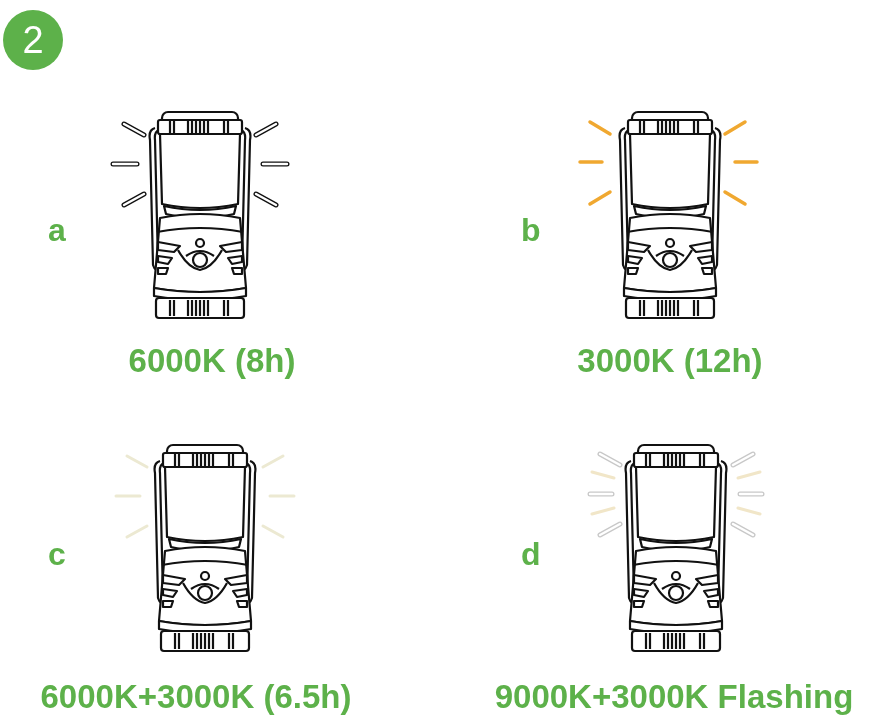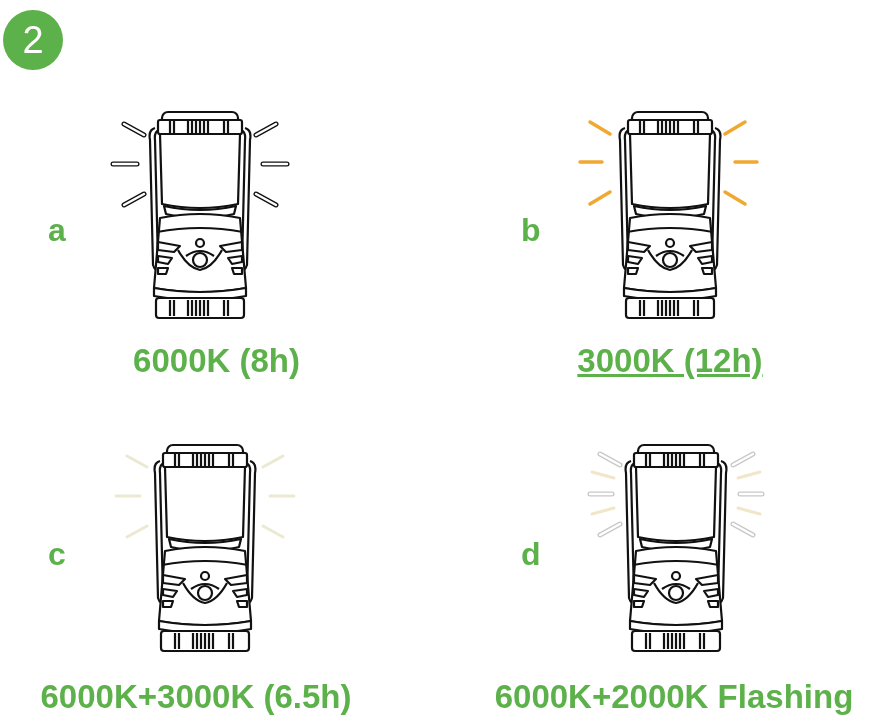--- a/index.html
+++ b/index.html
@@ -92,37 +92,37 @@
         <line x1="24" y1="24" x2="44" y2="35"></line>
         <line x1="13" y1="64" x2="37" y2="64"></line>
         <line x1="24" y1="105" x2="44" y2="94"></line>
         <line x1="176" y1="24" x2="156" y2="35"></line>
         <line x1="187" y1="64" x2="163" y2="64"></line>
         <line x1="176" y1="105" x2="156" y2="94"></line>
       </g>
     <use href="#lantern-body"></use>
   </svg>
 </div>
-<div class="caption" style="left:100px; width:200px; top:344px;text-align:right;">6000K (8h)</div>
+<div class="caption" style="left:112px; width:200px; top:344px;">6000K (8h)</div>
 
 <div class="letter" style="left:521px; top:214px;">b</div>
 <div class="lantern" style="left:570px; top:100px;">
   <svg width="200" height="230" viewBox="0 0 200 230">
     <g stroke="#f0a830" stroke-width="3.5" stroke-linecap="round">
         <line x1="20" y1="22" x2="40" y2="34"></line>
         <line x1="10" y1="62" x2="32" y2="62"></line>
         <line x1="20" y1="104" x2="40" y2="92"></line>
         <line x1="175" y1="22" x2="155" y2="34"></line>
         <line x1="187" y1="62" x2="165" y2="62"></line>
         <line x1="175" y1="104" x2="155" y2="92"></line>
       </g>
     <use href="#lantern-body"></use>
   </svg>
 </div>
-<div class="caption" style="left:560px; width:220px; top:344px;text-decoration:underline;">3000K (12h)</div>
+<div class="caption" style="left:560px; width:220px; top:344px;">3000K (12h)</div>
 
 <div class="letter" style="left:48px; top:538px;">c</div>
 <div class="lantern" style="left:100px; top:430px;">
   <svg width="200" height="230" viewBox="0 0 200 230">
     <g stroke="#ece9d2" stroke-width="3" stroke-linecap="round">
         <line x1="27" y1="26" x2="47" y2="37"></line>
         <line x1="16" y1="66" x2="40" y2="66"></line>
         <line x1="27" y1="107" x2="47" y2="96"></line>
         <line x1="183" y1="26" x2="163" y2="37"></line>
         <line x1="194" y1="66" x2="170" y2="66"></line>
@@ -154,13 +154,13 @@
       </g>
     <g stroke="#f1e6c8" stroke-width="3" stroke-linecap="round">
         <line x1="22" y1="42" x2="44" y2="48"></line>
         <line x1="22" y1="84" x2="44" y2="78"></line>
         <line x1="190" y1="42" x2="168" y2="48"></line>
         <line x1="190" y1="84" x2="168" y2="78"></line>
       </g>
     <use href="#lantern-body" transform="translate(6,3)"></use>
   </svg>
 </div>
-<div class="caption" style="left:475px; width:398px; top:680px;">6000K+2000K Flashing</div>
+<div class="caption" style="left:475px; width:398px; top:680px;">9000K+3000K Flashing</div>
 
 </body></html>

